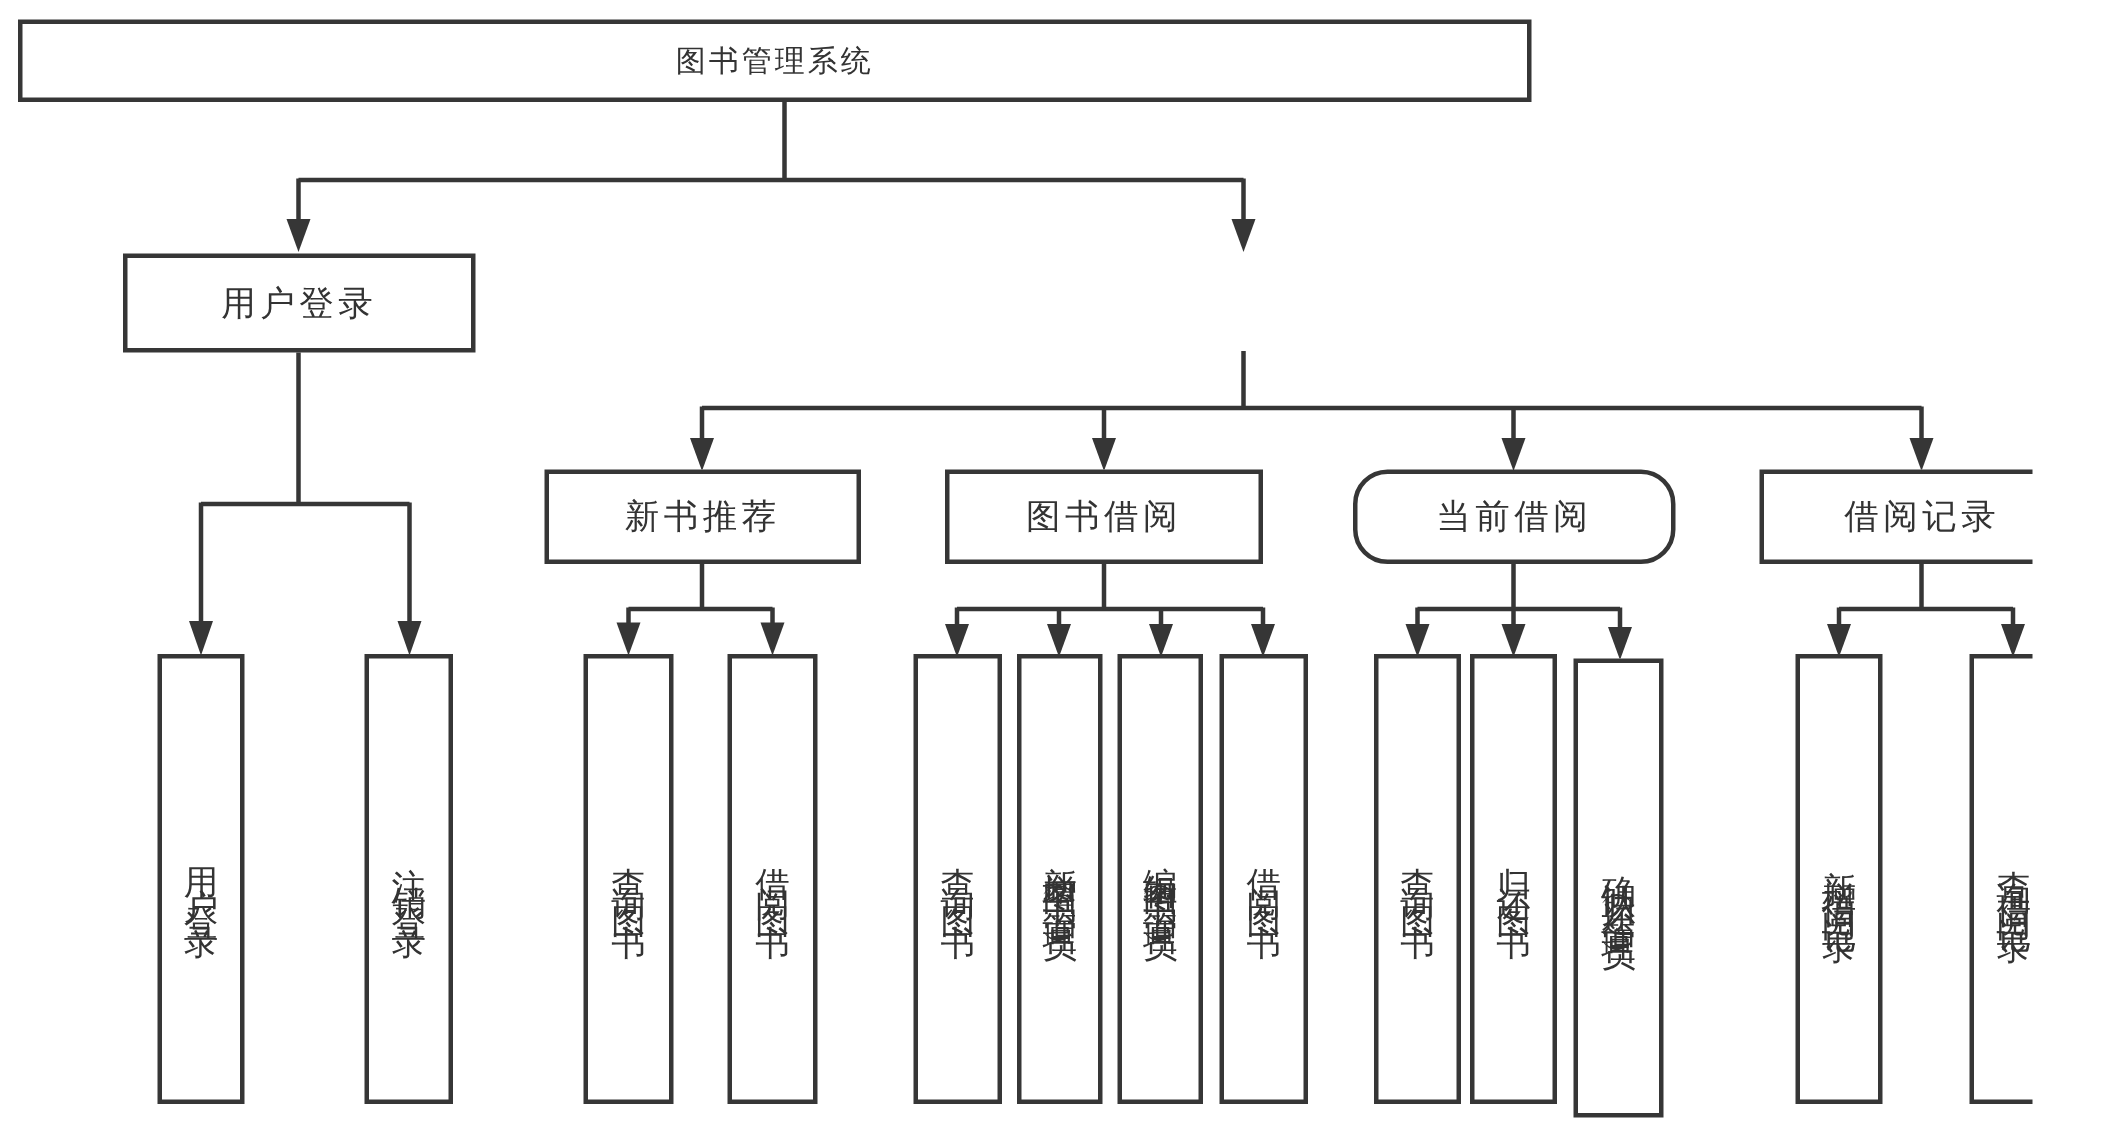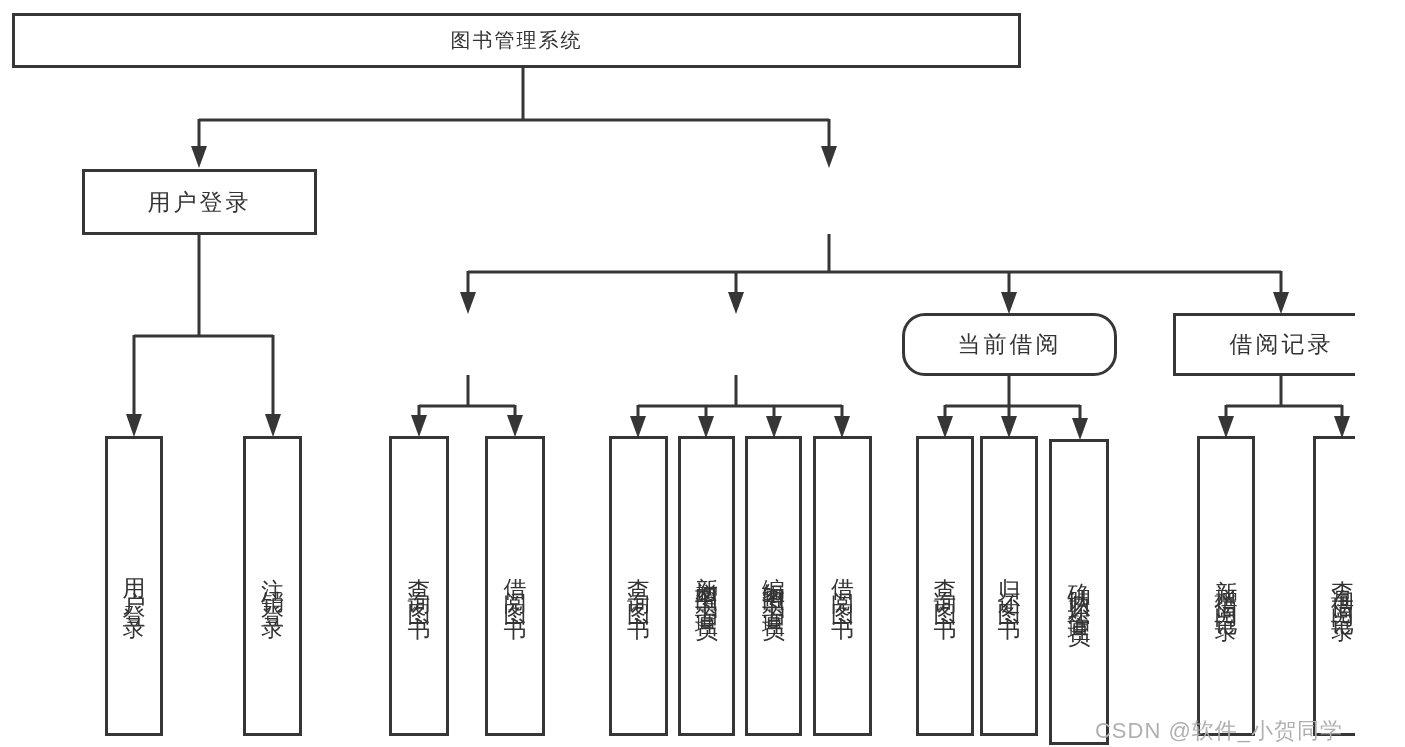--- a/index.html
+++ b/index.html
@@ -87,20 +87,22 @@
 
     <path d="M1281,375 V407 M1226,406 H1342 M1226,405 V419 M1342,405 V419"></path>
     <polygon points="1226,438 1218,416 1234,416"></polygon>
     <polygon points="1342,438 1334,416 1350,416"></polygon>
   </svg>
 
   <div class="box h root-label" style="left:12px;top:13px;width:1009px;height:55px;">图书管理系统</div>
 
   <div class="box h" style="left:82px;top:169px;width:235px;height:66px;">用户登录</div>
 
+  <div class="box h" style="left:363px;top:313px;width:211px;height:63px;">新书推荐</div>
+  <div class="box h" style="left:630px;top:313px;width:212px;height:63px;">图书借阅</div>
   <div class="box h" style="left:902px;top:313px;width:215px;height:63px;border-radius:23px;">当前借阅</div>
   <div class="box h" style="left:1173px;top:313px;width:217px;height:63px;">借阅记录</div>
 
   <div class="box v ls-4" style="left:105px;top:436px;width:58px;height:300px;">用户登录</div>
   <div class="box v ls-4" style="left:243px;top:436px;width:59px;height:300px;">注销登录</div>
 
   <div class="box v ls-4" style="left:389px;top:436px;width:60px;height:300px;">查询图书</div>
   <div class="box v ls-4" style="left:485px;top:436px;width:60px;height:300px;">借阅图书</div>
 
   <div class="box v ls-4" style="left:609px;top:436px;width:59px;height:300px;">查询图书</div>
@@ -108,15 +110,14 @@
   <div class="box v ls-9" style="left:745px;top:436px;width:57px;height:300px;">编辑图书（管理员）</div>
   <div class="box v ls-4" style="left:813px;top:436px;width:59px;height:300px;">借阅图书</div>
 
   <div class="box v ls-4" style="left:916px;top:436px;width:58px;height:300px;">查询图书</div>
   <div class="box v ls-4" style="left:980px;top:436px;width:58px;height:300px;">归还图书</div>
   <div class="box v ls-9" style="left:1049px;top:439px;width:60px;height:306px;">确认归还（管理员）</div>
 
   <div class="box v ls-6" style="left:1197px;top:436px;width:58px;height:300px;">新增借阅记录</div>
   <div class="box v ls-6" style="left:1313px;top:436px;width:59px;height:300px;">查询借阅记录</div>
 
-  <div class="watermark">CSDN @软件_小贺同学</div>
 
 </div>
 
 </body></html>

